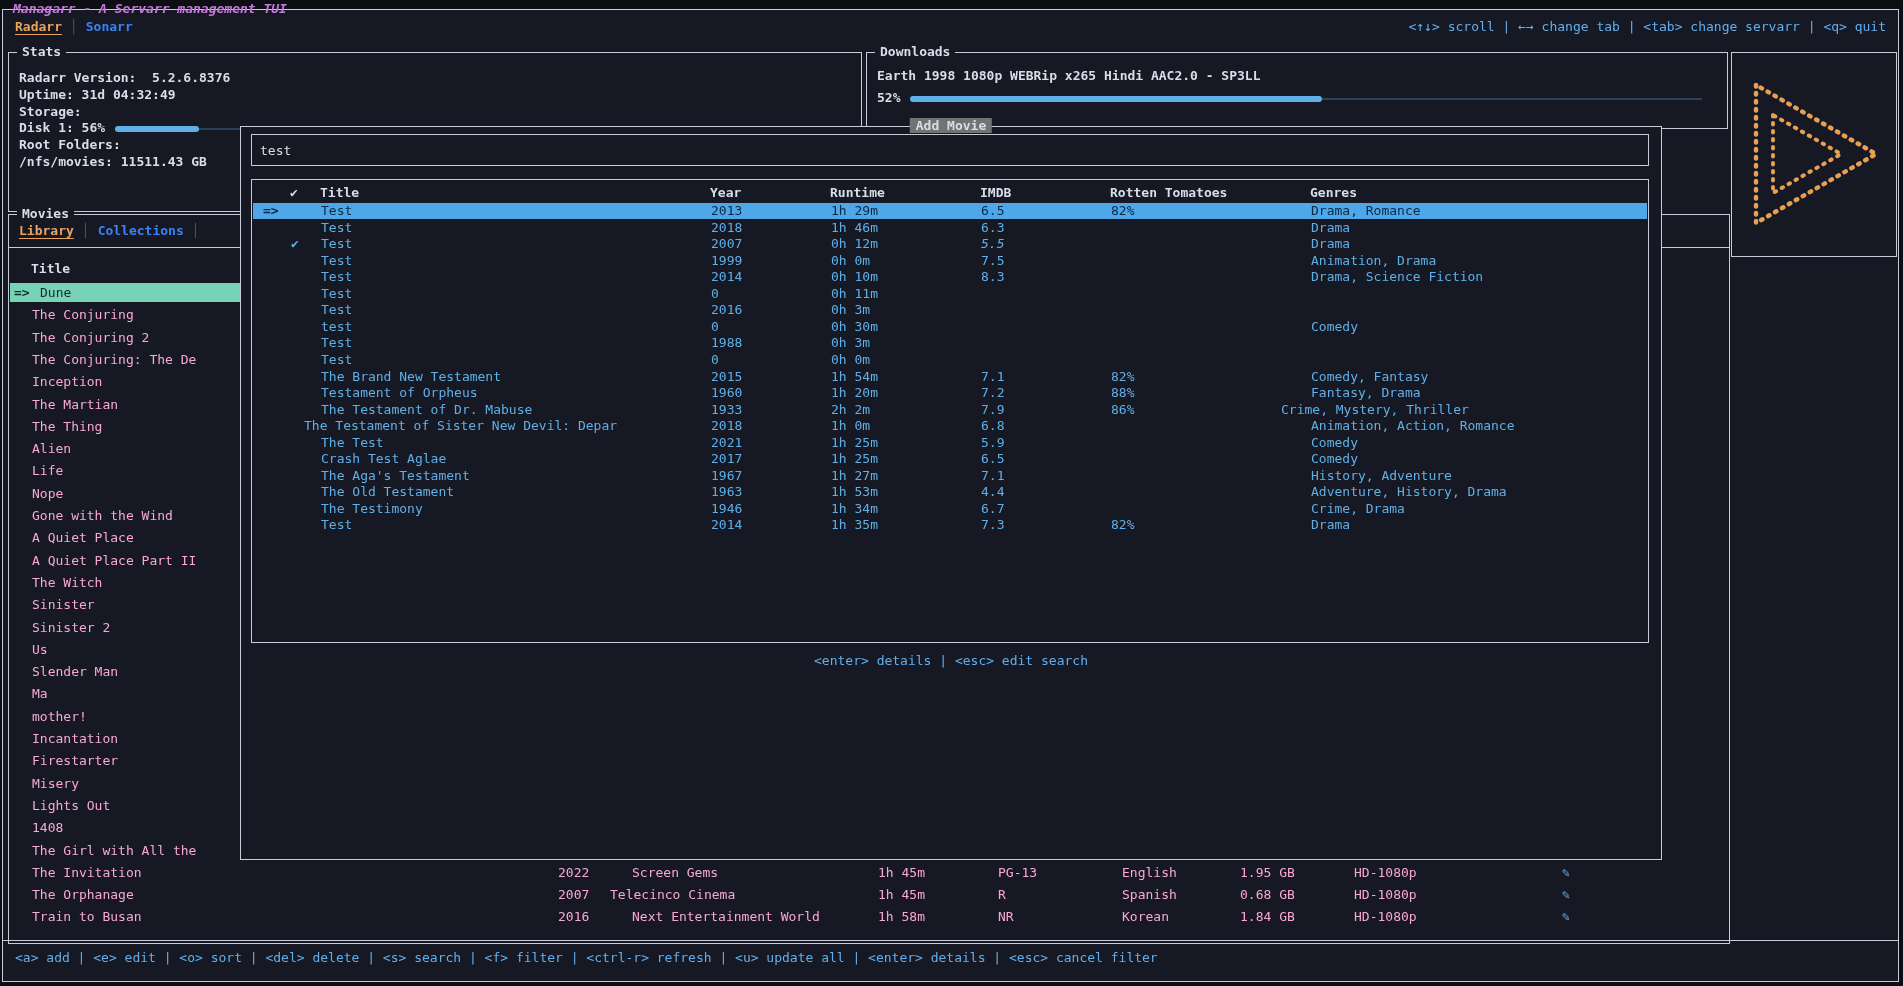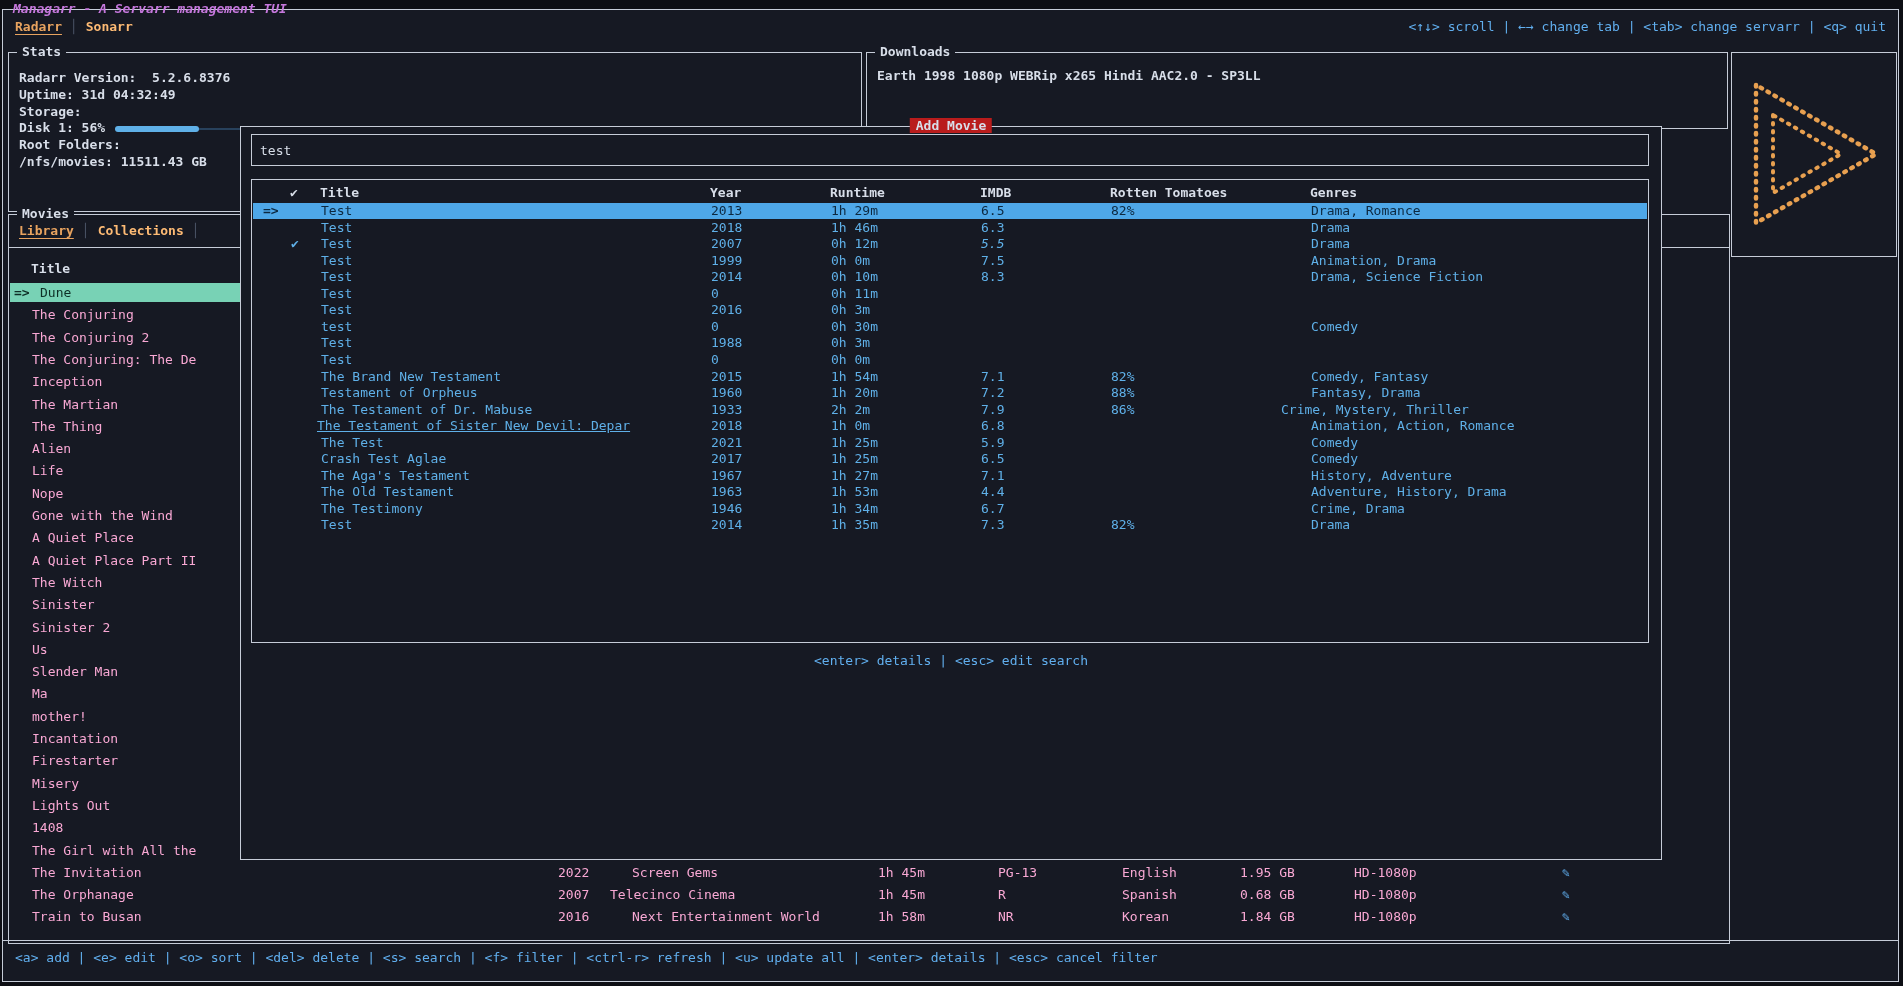--- a/index.html
+++ b/index.html
@@ -2,21 +2,21 @@
 <html><head>
 <meta charset="utf-8">
 <style>
   html,body{margin:0;padding:0;background:#0d0e14;}
   body{width:1903px;height:986px;position:relative;overflow:hidden;
        font-family:"DejaVu Sans Mono","Liberation Mono",monospace;font-size:13px;color:#d8dee9;}
   #app{position:absolute;left:2px;top:9px;width:1895px;height:971px;border:1px solid #c6ccd8;background:#161923;}
   .app-title{position:absolute;top:-9px;left:10px;color:#c678dd;font-style:italic;font-weight:bold;white-space:pre;}
   .tabbar{position:absolute;top:9px;left:12px;white-space:pre;font-weight:bold;}
   .tab-active{color:#e8a35f;text-decoration:underline;text-underline-offset:3px;}
-  .tab-idle{color:#fdba74;}
+  .tab-idle{color:#3b82f6;}
   .sep{color:#4a5366;font-weight:normal;padding:0 8px;}
   .top-help{position:absolute;top:9px;right:12px;color:#61afef;white-space:pre;}
   .panel{position:absolute;border:1px solid #c6ccd8;}
   .ptitle{position:absolute;top:-9px;left:8px;background:#161923;padding:0 5px;font-weight:bold;color:#d8dee9;white-space:pre;}
   
   #stats{left:5px;top:42px;width:852px;height:158px;}
   .sline{position:absolute;left:10px;height:17px;line-height:17px;font-weight:bold;white-space:pre;}
   .bar-track{position:relative;display:inline-block;vertical-align:middle;margin-left:10px;height:8px;}
   .bar-line{position:absolute;top:3px;left:0;right:0;height:2px;background:#28415c;}
   .bar-fill{position:absolute;top:1px;left:0;height:6px;background:#5fb0e8;border-radius:3px;}
@@ -33,21 +33,21 @@
   .msel{right:auto;width:234px;background:#78d2b5;}
   .mc{position:absolute;top:0;color:#f9a8d4;white-space:pre;}
   .msel .mc{color:#0e2f26;}
   .marrow{position:absolute;top:0;color:#0e2f26;font-weight:bold;white-space:pre;}
   .micon{position:absolute;top:0;color:#61afef;white-space:pre;}
   
   #tags-area{position:absolute;left:1730px;top:248px;width:163px;height:684px;}
   .tags-bar{position:absolute;top:24px;left:4px;width:155px;height:18px;background:#78d2b5;}
   
   #modal{left:237px;top:116px;width:1420px;height:732px;border:1px solid #c6ccd8;background:#161923;z-index:10;}
-  .modal-title{position:absolute;top:-9px;left:50%;transform:translateX(-50%);background:#b91c1c;padding:0 6px;font-weight:bold;color:#d8dee9;white-space:pre;}
+  .modal-title{position:absolute;top:-9px;left:50%;transform:translateX(-50%);background:#737373;padding:0 6px;font-weight:bold;color:#d8dee9;white-space:pre;}
   #search-box{position:absolute;top:7px;left:10px;width:1398px;height:32px;border:1px solid #c6ccd8;box-sizing:border-box;}
   #search-box input{position:absolute;inset:0;background:transparent;border:none;outline:none;color:#d8dee9;
        font-family:inherit;font-size:13px;padding:0 0 0 8px;width:100%;height:100%;box-sizing:border-box;}
   #results{position:absolute;top:52px;left:10px;width:1398px;height:464px;border:1px solid #c6ccd8;box-sizing:border-box;}
   .ahead span{position:absolute;top:5px;font-weight:bold;color:#d8dee9;white-space:pre;}
   .arow{position:absolute;left:1px;right:1px;height:16px;line-height:16px;}
   .asel{background:#4ea7e8;}
   .ac{position:absolute;top:0;color:#5fb0e8;white-space:pre;}
   .asel .ac{color:#0c2840;}
   .aarrow{position:absolute;top:0;color:#0c2840;font-weight:bold;white-space:pre;}
@@ -74,20 +74,21 @@
     <div class="sline" style="top:33px">Uptime: 31d 04:32:49</div>
     <div class="sline" style="top:50px">Storage:</div>
     <div class="sline" style="top:66px"><span>Disk 1: 56%</span><span class="bar-track" style="width:150px"><span class="bar-line"></span><span class="bar-fill" style="width: 56%;"></span></span></div>
     <div class="sline" style="top:83px">Root Folders:</div>
     <div class="sline" style="top:100px">/nfs/movies: 11511.43 GB</div>
   </div>
 
   <div id="downloads" class="panel">
     <span class="ptitle">Downloads</span>
     <div class="sline" style="top:14px">Earth 1998 1080p WEBRip x265 Hindi AAC2.0 - SP3LL</div>
+    <div class="sline" style="top:36px"><span>52%</span><span class="bar-track" style="width:792px"><span class="bar-line"></span><span class="bar-fill" style="width: 52%;"></span></span></div>
   </div>
 
   <div id="logo" class="panel">
     <svg width="140" height="155" viewBox="0 0 140 155" style="position:absolute;left:14px;top:24px">
       <polygon points="10,8 10,146 130,77" fill="none" stroke="#e8a050" stroke-width="4.5" stroke-dasharray="1.5,6.5" stroke-linecap="round"></polygon>
       <polygon points="27,38 27,116 95,77" fill="none" stroke="#e8a050" stroke-width="4" stroke-dasharray="1.5,6.5" stroke-linecap="round"></polygon>
     </svg>
   </div>
 
   <div id="movies" class="panel">
@@ -310,21 +311,21 @@
           </div>
           <div class="arow" style="top: 221.6px;">
             <span class="ac" style="left: 68px;">The Testament of Dr. Mabuse</span>
             <span class="ac" style="left: 458px;">1933</span>
             <span class="ac" style="left: 578px;">2h 2m</span>
             <span class="ac" style="left: 728px;">7.9</span>
             <span class="ac" style="left: 858px;">86%</span>
             <span class="ac" style="left: 1028px;">Crime, Mystery, Thriller</span>
           </div>
           <div class="arow" style="top: 238.15px;">
-            <span class="ac" style="left: 64px; text-decoration: underline;">The Testament of Sister New Devil: Depar</span>
+            <span class="ac" style="left: 51px;">The Testament of Sister New Devil: Depar</span>
             <span class="ac" style="left: 458px;">2018</span>
             <span class="ac" style="left: 578px;">1h 0m</span>
             <span class="ac" style="left: 728px;">6.8</span>
             <span class="ac" style="left: 1058px;">Animation, Action, Romance</span>
           </div>
           <div class="arow" style="top: 254.7px;">
             <span class="ac" style="left: 68px;">The Test</span>
             <span class="ac" style="left: 458px;">2021</span>
             <span class="ac" style="left: 578px;">1h 25m</span>
             <span class="ac" style="left: 728px;">5.9</span>

